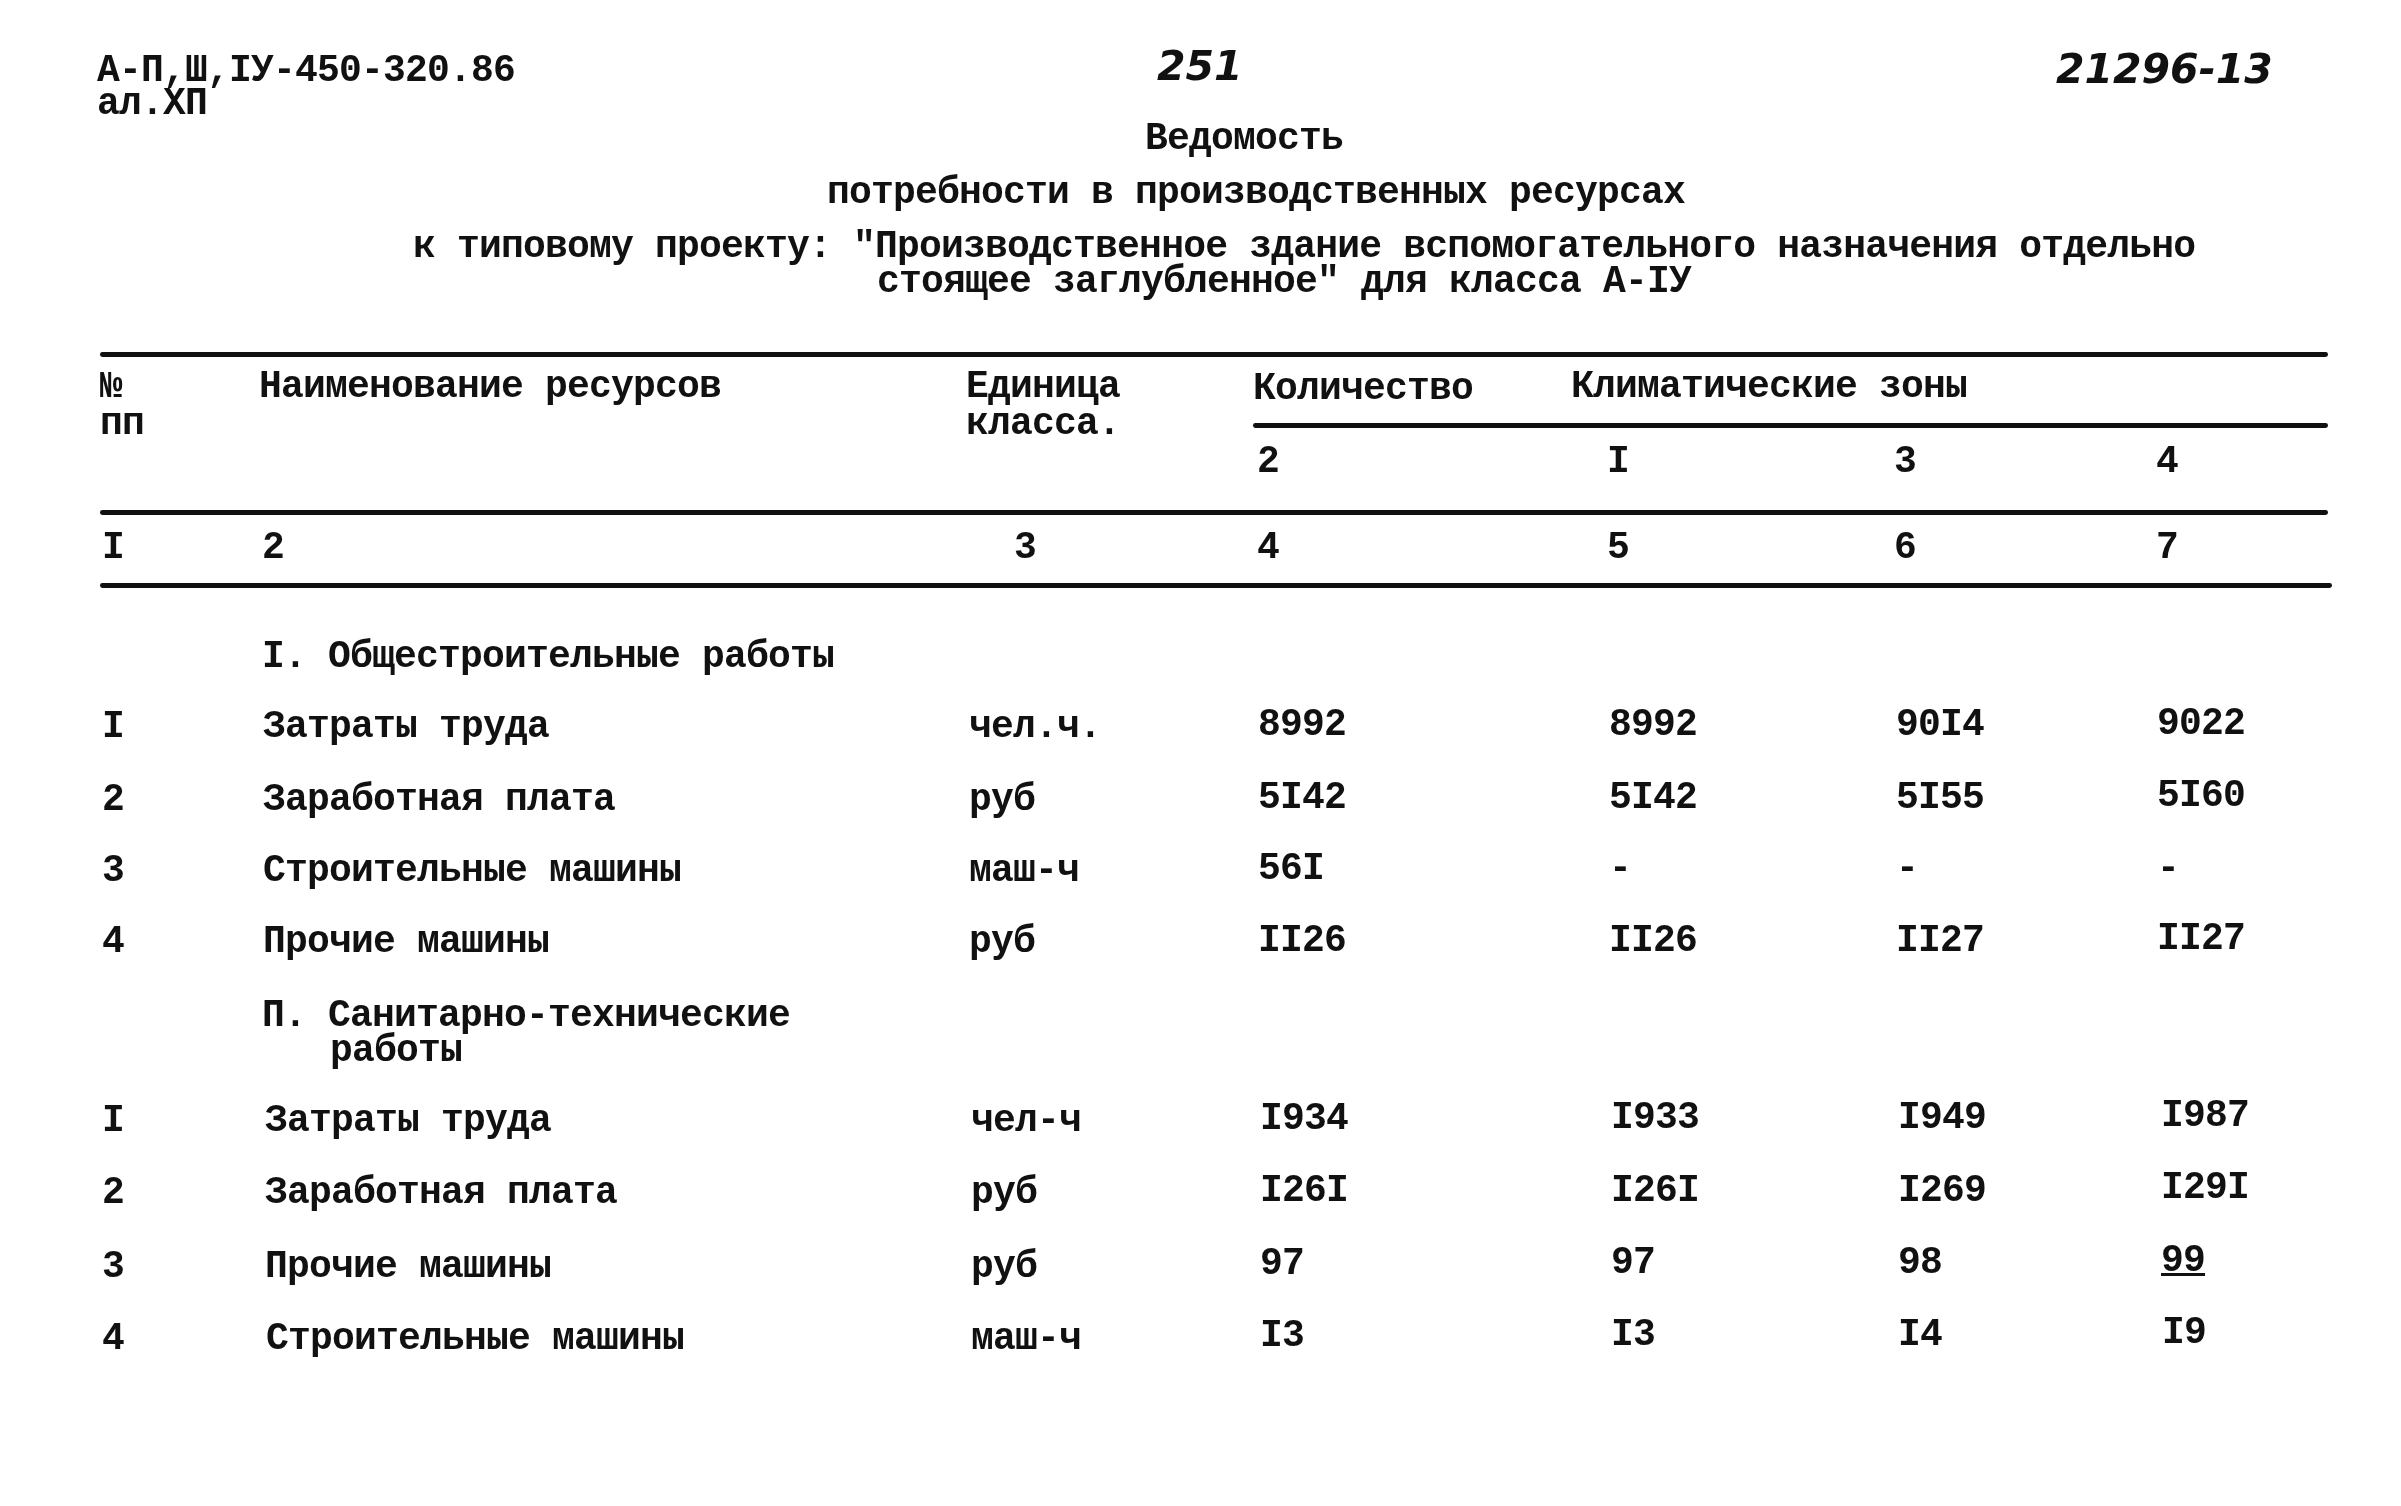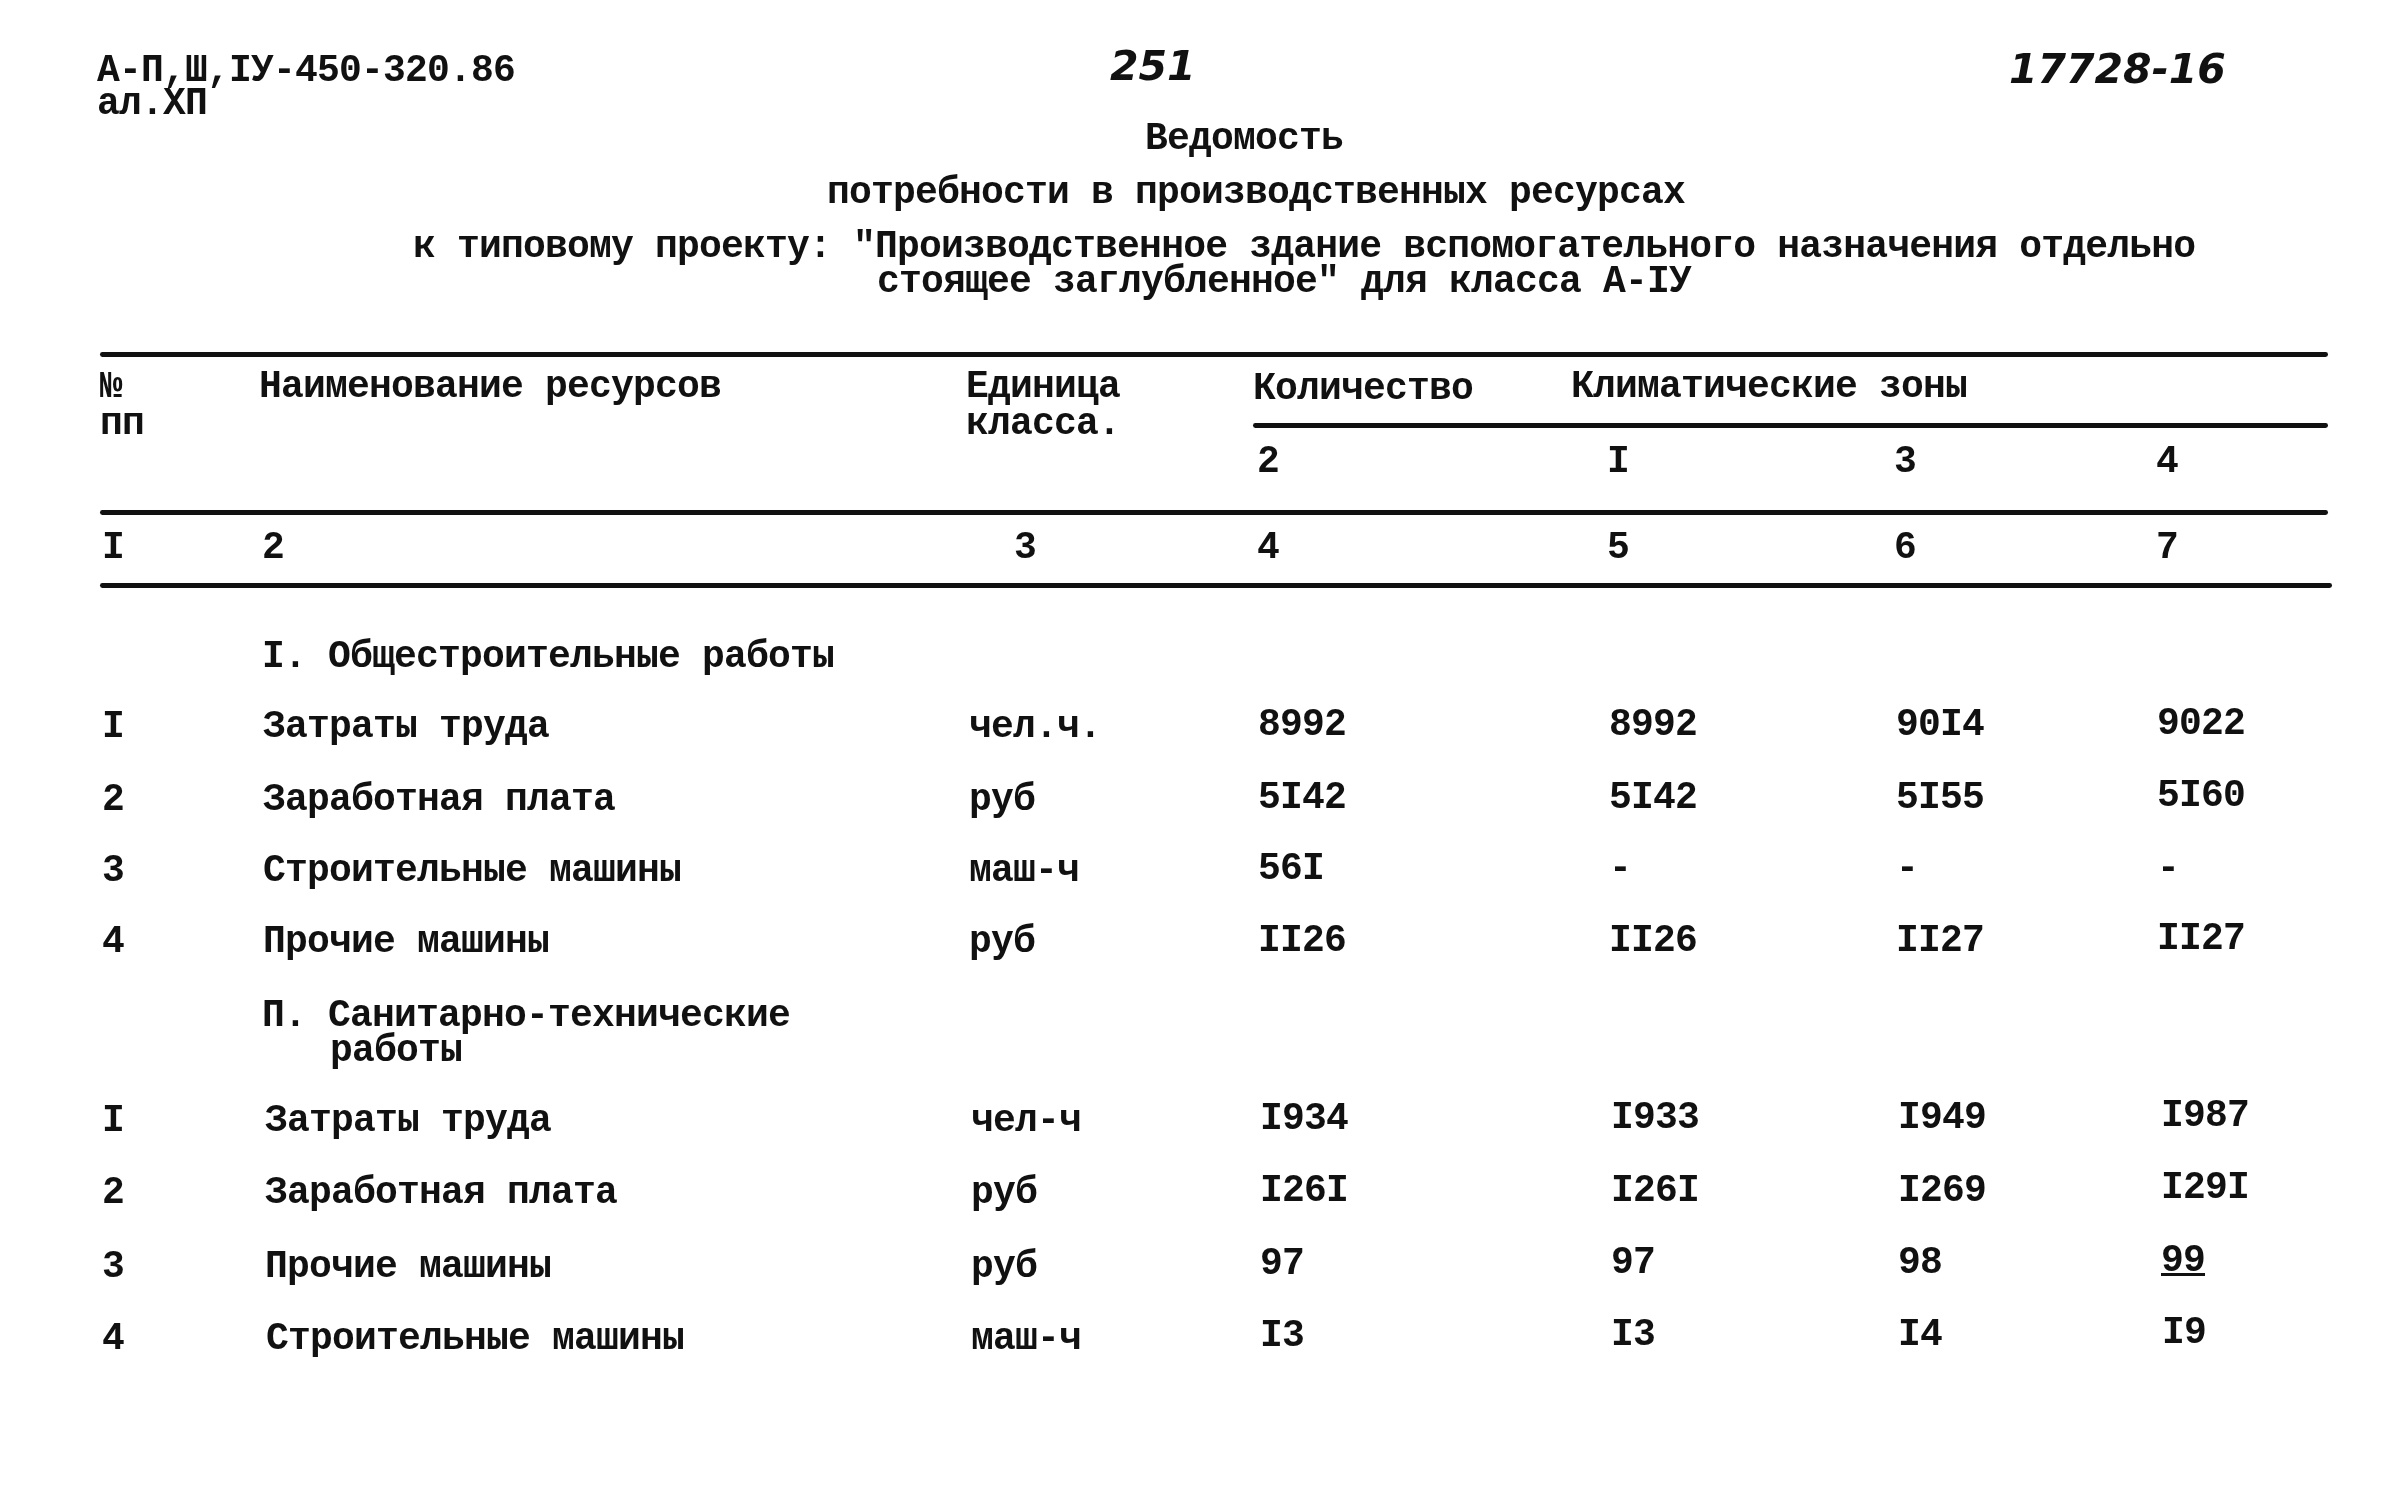--- a/index.html
+++ b/index.html
@@ -1,30 +1,30 @@
 <!DOCTYPE html>
 <html style="font-size:12.8px"><head>
 <meta charset="utf-8">
 <style>
   html, body { margin: 0; padding: 0; background: #ffffff; }
   body { width: 2401px; height: 1507px; position: relative; overflow: hidden;
          font-family: "Liberation Mono", "DejaVu Sans Mono", monospace; color: #111111; }
   .abs { position: absolute; white-space: pre; line-height: 1; }
   .t { font-size: 38px; font-weight: bold; letter-spacing: -0.8px; }
-  .hand { font-family: "DejaVu Sans", sans-serif; font-style: italic; font-weight: bold; font-size: 41px; }
+  .hand { font-family: "DejaVu Sans", sans-serif; font-style: italic; font-weight: bold; font-size: 41px; margin-left: 47px; }
   .rule { position: absolute; height: 4.8px; background: #111111; border-radius: 2.4px; }
   .center { transform: translateX(-50%); }
 </style>
 </head>
 <body>
 
 <div class="abs t" style="left:97px; top:46px;margin-top:6px;">А-П,Ш,IУ-450-320.86</div>
 <div class="abs t" style="left:97px; top:85px;">ал.XП</div>
 <div class="abs hand" style="left:1110px; top:46px;">251</div>
-<div class="abs hand" style="left:2009px; top:49px;">17728-16</div>
+<div class="abs hand" style="left:2009px; top:49px;">21296-13</div>
 
 <div class="abs t center" style="left:1220px; top:120px;margin-left:24px;">Ведомость</div>
 <div class="abs t center" style="left:1256px; top:174px;">потребности в производственных ресурсах</div>
 <div class="abs t" style="left:413px; top:228px;">к типовому проекту: "Производственное здание вспомогательного назначения отдельно</div>
 <div class="abs t center" style="left:1284px; top:263px;">стоящее заглубленное" для класса А-IУ</div>
 
 <div class="rule" style="left:100px; width:2228px; top:352px;"></div>
 <div class="rule" style="left:1253px; width:1075px; top:423px;"></div>
 <div class="rule" style="left:100px; width:2228px; top:510px;"></div>
 <div class="rule" style="left:100px; width:2232px; top:583px;"></div>

